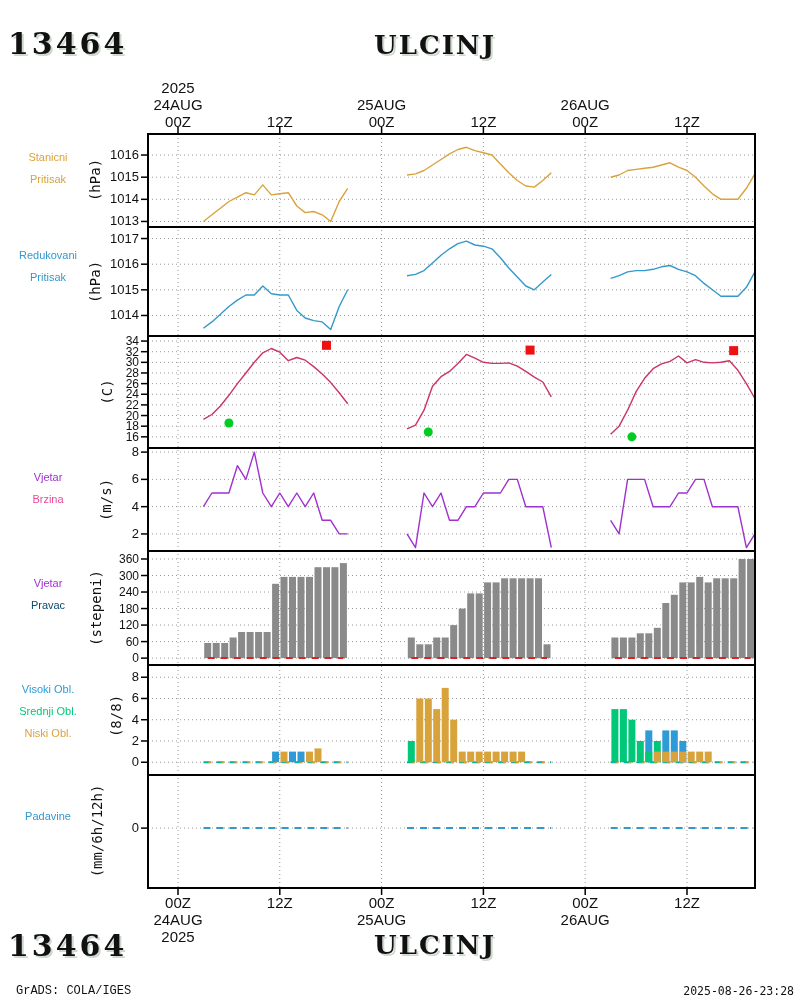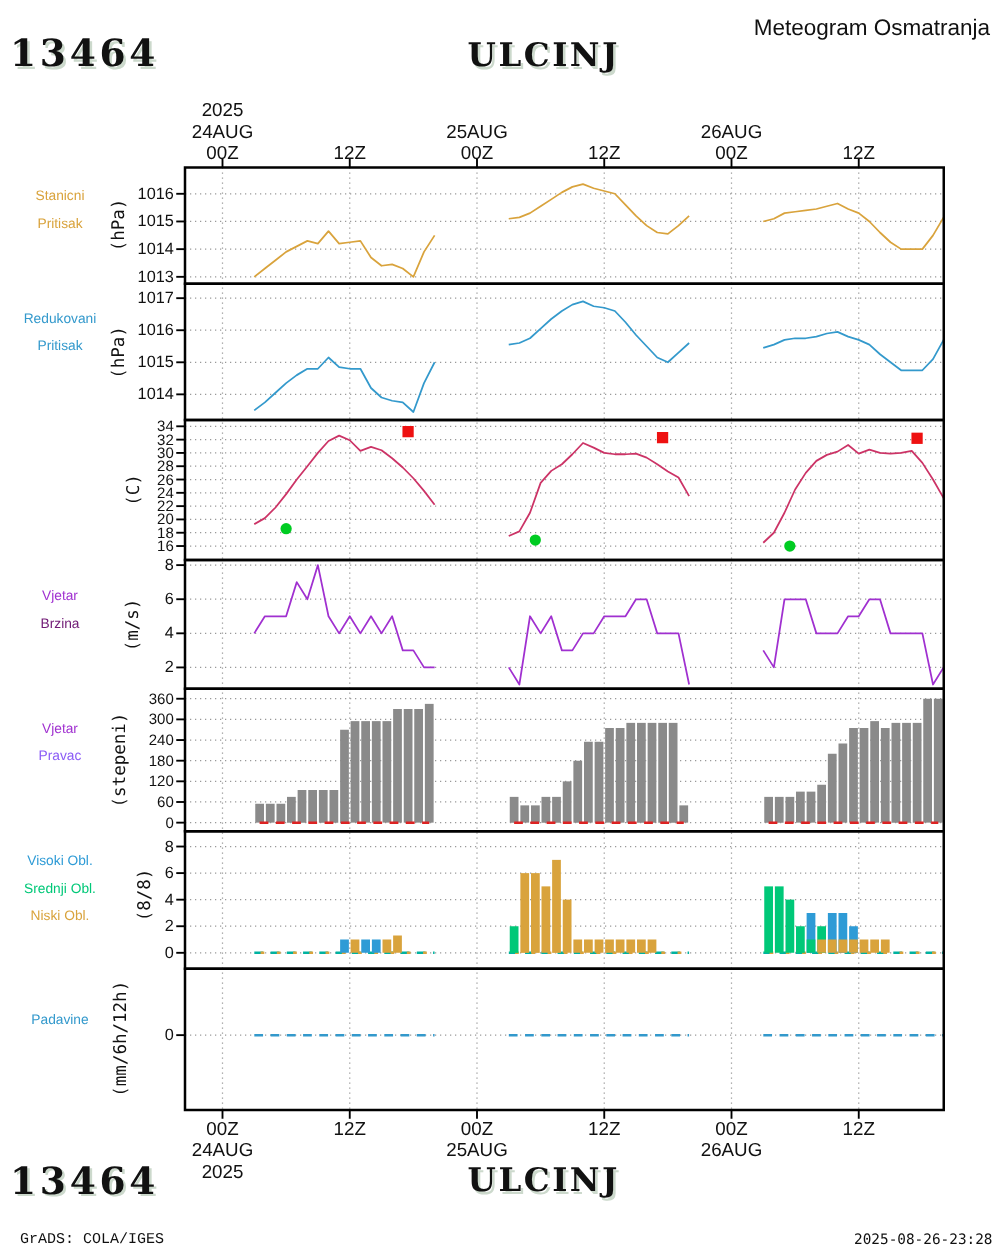--- a/index.html
+++ b/index.html
@@ -309,37 +309,36 @@
           <text x="139" y="832.11" text-anchor="end" font-size="13" fill="#111111" font-family="&quot;Liberation Sans&quot;, sans-serif">0</text>
           <line x1="203.44999" y1="828.11" x2="347.6666" y2="828.11" stroke="#3399cc" stroke-width="2" stroke-dasharray="7 6"></line>
           <line x1="407.04991" y1="828.11" x2="551.26652" y2="828.11" stroke="#3399cc" stroke-width="2" stroke-dasharray="7 6"></line>
           <line x1="610.6498300000001" y1="828.11" x2="754.86644" y2="828.11" stroke="#3399cc" stroke-width="2" stroke-dasharray="7 6"></line>
           <rect x="148" y="775" width="607" height="113" fill="none" stroke="#000000" stroke-width="2"></rect>
         </g>
       </svg></div>
 
   <div class="station top">13464</div>
   <div class="title top">ULCINJ</div>
-  <div class="subtitle">Meteogram Osmatranja</div>
 
   <div class="plabel" style="top:146px">
     <span style="color: rgb(217, 163, 60);">Stanicni</span>
     <span style="color: rgb(217, 163, 60);">Pritisak</span>
   </div>
   <div class="plabel" style="top:244px">
     <span style="color: rgb(51, 153, 204);">Redukovani</span>
     <span style="color: rgb(51, 153, 204);">Pritisak</span>
   </div>
   <div class="plabel" style="top:466px">
     <span style="color: rgb(160, 48, 208);">Vjetar</span>
-    <span style="color: #701a75;">Brzina</span>
+    <span style="color: #ec4899;">Brzina</span>
   </div>
   <div class="plabel" style="top:572px">
     <span style="color: rgb(160, 48, 208);">Vjetar</span>
-    <span style="color: #8b5cf6;">Pravac</span>
+    <span style="color: #0c4a6e;">Pravac</span>
   </div>
   <div class="plabel" style="top:678px">
     <span style="color: rgb(46, 155, 214);">Visoki Obl.</span>
     <span style="color: rgb(0, 200, 120);">Srednji Obl.</span>
     <span style="color: rgb(217, 163, 60);">Niski Obl.</span>
   </div>
   <div class="plabel" style="top:805px">
     <span style="color: rgb(51, 153, 204);">Padavine</span>
   </div>
 

